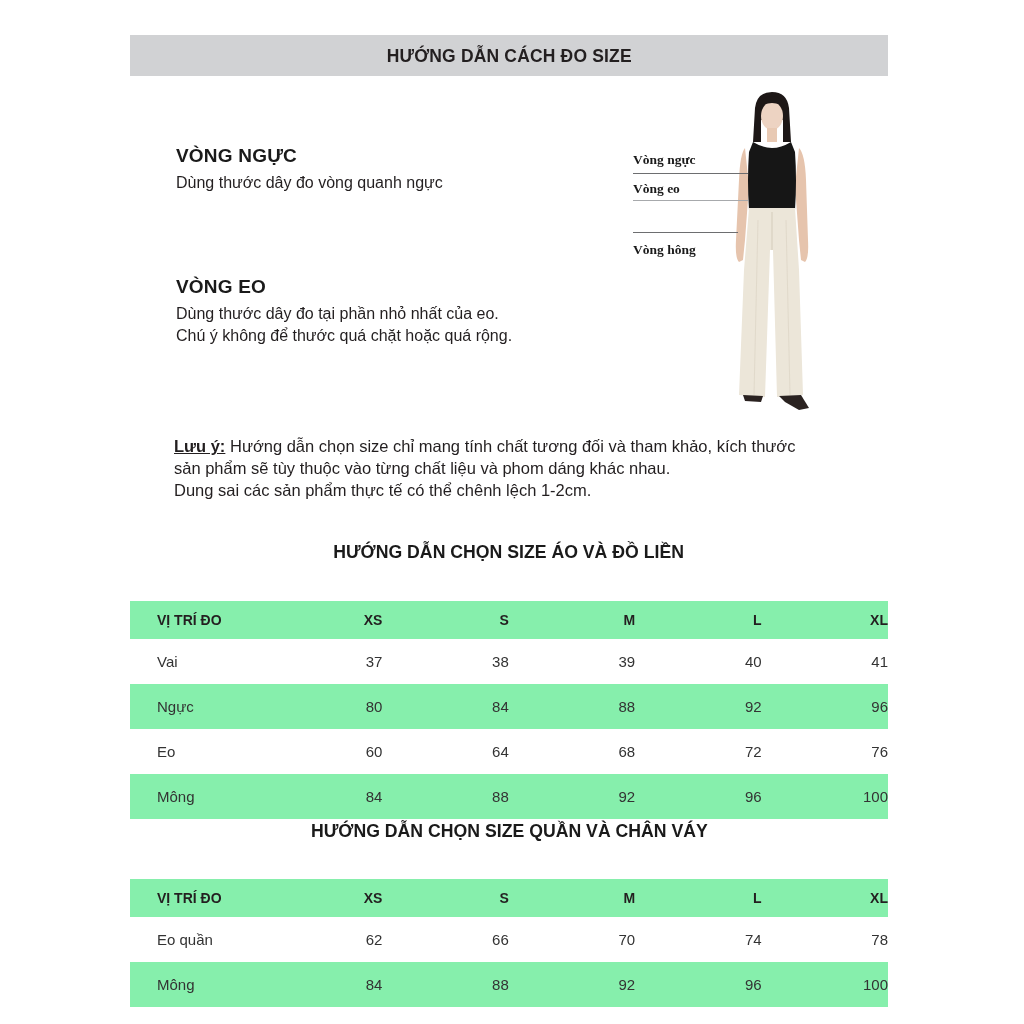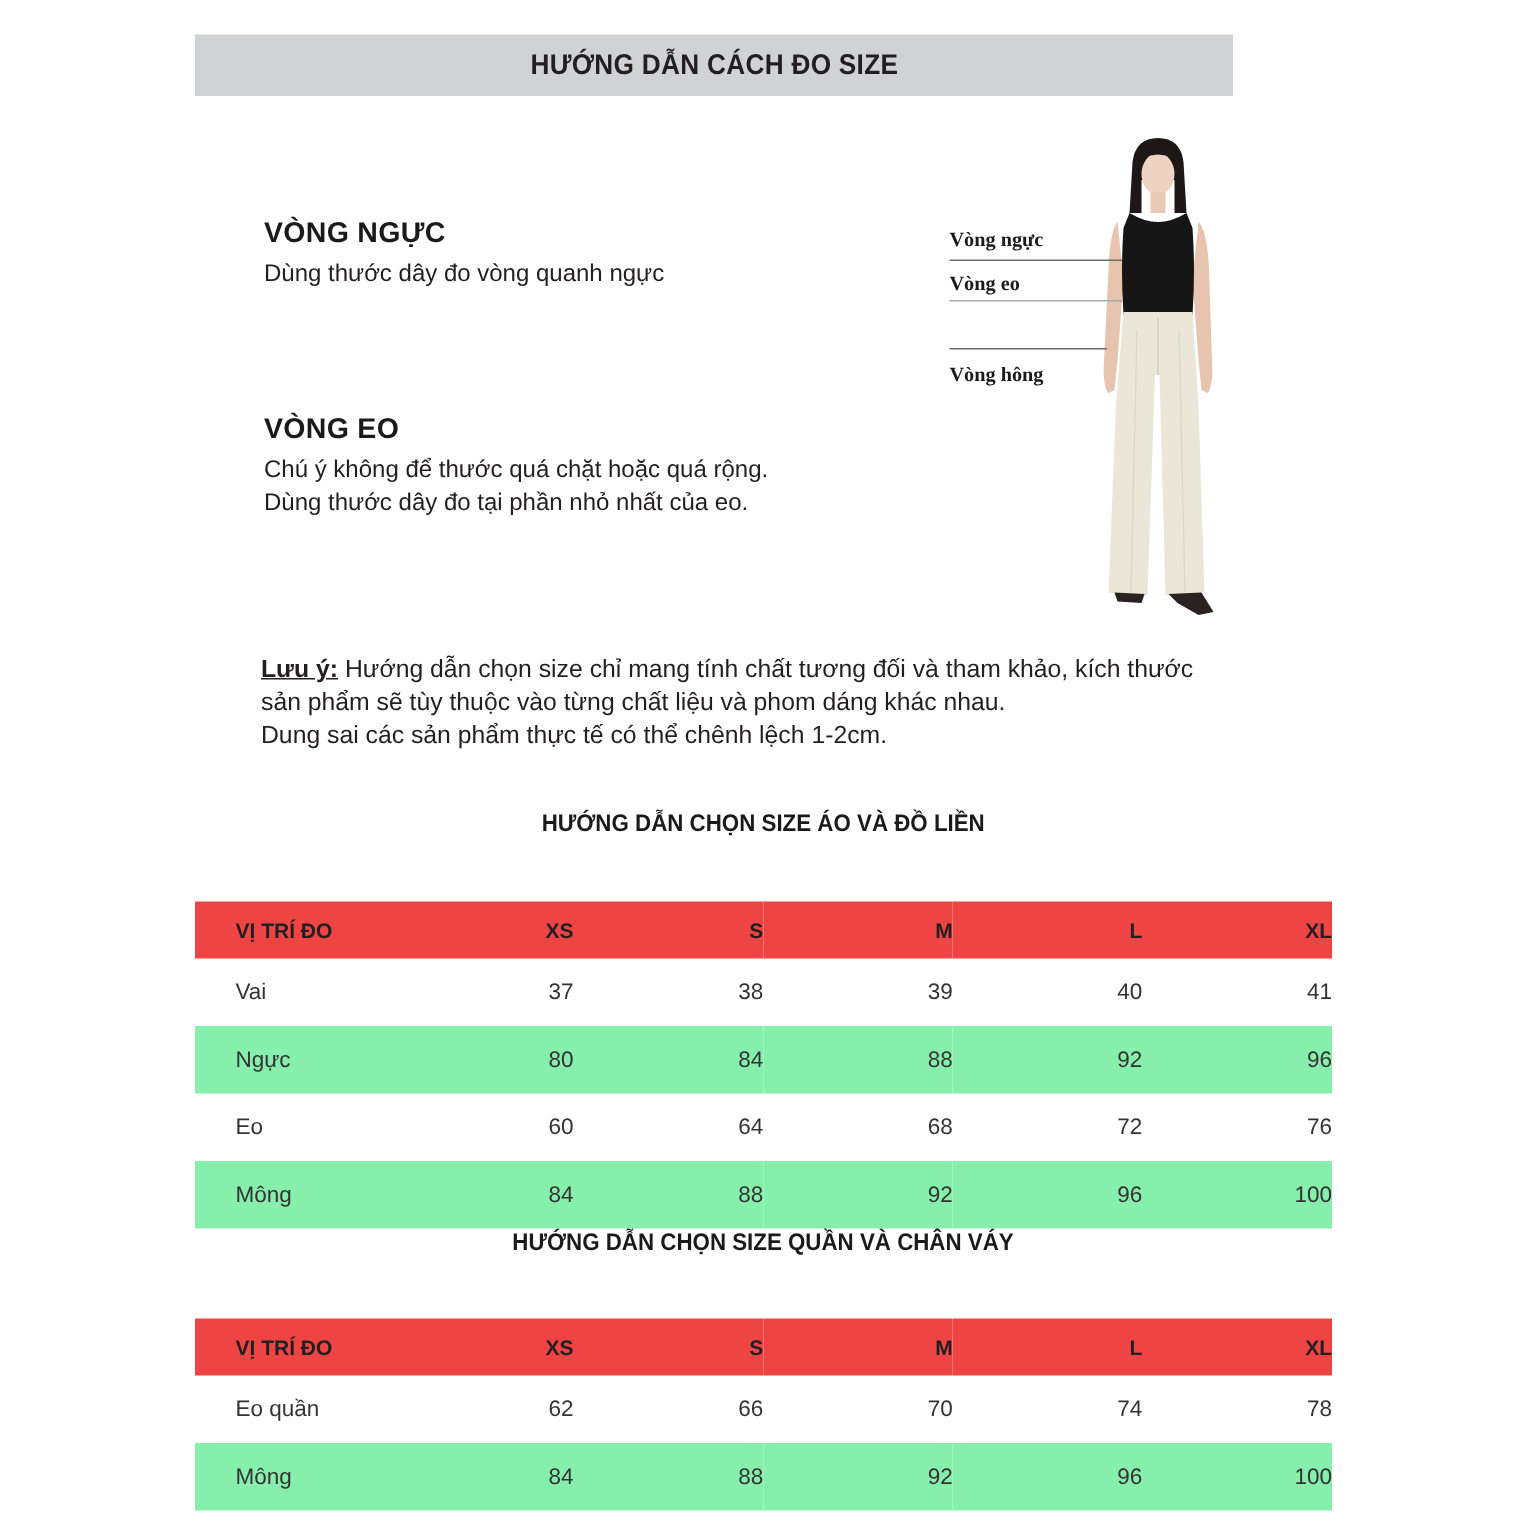--- a/index.html
+++ b/index.html
@@ -1,20 +1,20 @@
 <!DOCTYPE html>
 <html><head>
 <meta charset="utf-8">
 <style>
   * { margin: 0; padding: 0; box-sizing: border-box; }
   html, body { width: 1024px; height: 1024px; background: #ffffff; overflow: hidden; }
   body { position: relative; font-family: "Liberation Sans", "DejaVu Sans", sans-serif; color: #231f20; }
 
   .title-bar {
-    position: absolute; left: 130px; top: 23px; width: 692px; height: 41px;
+    position: absolute; left: 130px; top: 35px; width: 758px; height: 41px;
     background: #d1d2d4;
     display: flex; align-items: center; justify-content: center;
   }
   .title-bar span {
     font-family: "Liberation Sans", sans-serif; font-weight: bold; font-size: 19px;
     letter-spacing: 0.2px; color: #231f20; transform: scaleX(0.92); display: inline-block;
   }
 
   .section { position: absolute; left: 176px; }
   .section h3 {
@@ -28,29 +28,29 @@
   .note { position: absolute; left: 174px; top: 435px; width: 680px; font-size: 16.5px; line-height: 22px; color: #231f20; }
   .note .note-label { font-weight: bold; text-decoration: underline; }
 
   .figure { position: absolute; left: 725px; top: 90px; width: 95px; height: 325px; }
   .fig-labels { position: absolute; left: 633px; top: 152px; }
   .fig-label { position: absolute; left: 0; font-family: "Liberation Serif", serif; font-weight: bold; font-size: 13.5px; color: #1a1a1a; white-space: nowrap; }
   .fig-line { position: absolute; left: 0; height: 1px; background: #6d6e70; }
 
   .table-title {
     position: absolute; left: 130px; width: 758px; text-align: center;
-    font-family: "Liberation Sans", sans-serif; font-weight: bold; font-size: 16px; color: #1a1a1a;
+    font-family: "Liberation Sans", sans-serif; font-weight: bold; font-size: 19px; color: #1a1a1a;
   }
   .table-title span { display: inline-block; transform: scaleX(0.93); }
   .tt1 { top: 541px; }
   .tt2 { top: 820px; }
 
   .size-table { position: absolute; left: 130px; width: 758px; border-collapse: collapse; table-layout: fixed; }
   .size-table th, .size-table td { text-align: right; font-size: 15px; color: #333; }
-  .size-table th { background: #ef4444; height: 38px; font-weight: bold; font-size: 14px; color: #231f20; }
+  .size-table th { background: #86efac; height: 38px; font-weight: bold; font-size: 14px; color: #231f20; }
   .size-table td { height: 45px; font-weight: normal; }
   .size-table th:first-child, .size-table td:first-child { text-align: left; padding-left: 27px; }
   .size-table tr.alt td { background: #86efac; }
   .size-table col.c0 { width: 126px; }
   .t1 { top: 601px; }
   .t2 { top: 879px; }
 </style>
 </head>
 <body>
 
@@ -58,22 +58,22 @@
   <span>HƯỚNG DẪN CÁCH ĐO SIZE</span>
 </div>
 
 <div class="section sec-chest">
   <h3>VÒNG NGỰC</h3>
   <p>Dùng thước dây đo vòng quanh ngực</p>
 </div>
 
 <div class="section sec-waist">
   <h3>VÒNG EO</h3>
+  <p>Dùng thước dây đo tại phần nhỏ nhất của eo.</p>
   <p>Chú ý không để thước quá chặt hoặc quá rộng.</p>
-  <p>Dùng thước dây đo tại phần nhỏ nhất của eo.</p>
 </div>
 
 <div class="figure">
   <svg width="95" height="325" viewBox="0 0 95 325">
 
     <path d="M30 18 Q32 2 47 2 Q62 2 64 18 L66 52 L58 52 L58 30 L36 30 L36 52 L28 52 Z" fill="#1d1716"></path>
 
     <ellipse cx="47" cy="26" rx="11" ry="14" fill="#edd3c2"></ellipse>
 
     <path d="M35 20 Q36 6 47 6 Q58 6 59 20 L55 14 L47 13 L39 14 Z" fill="#1d1716"></path>

